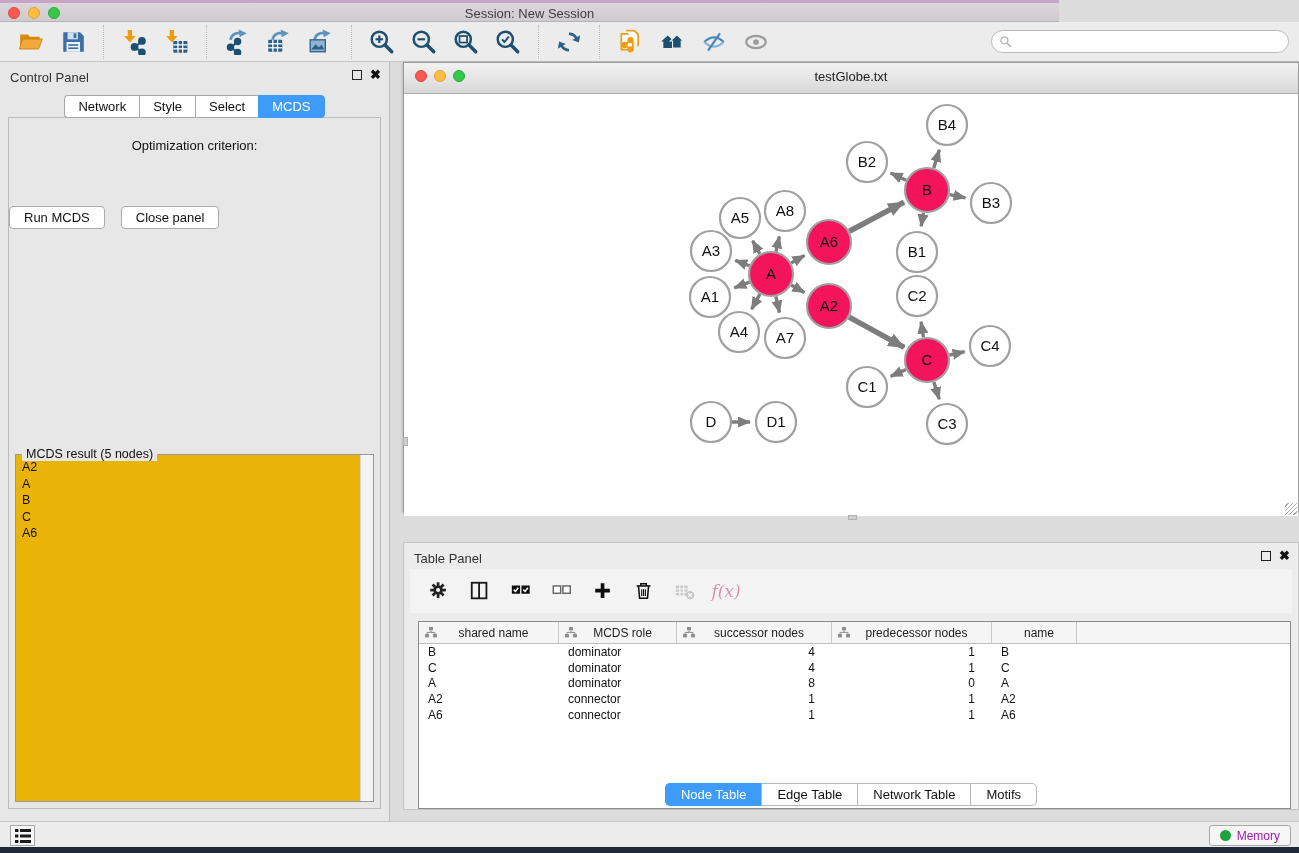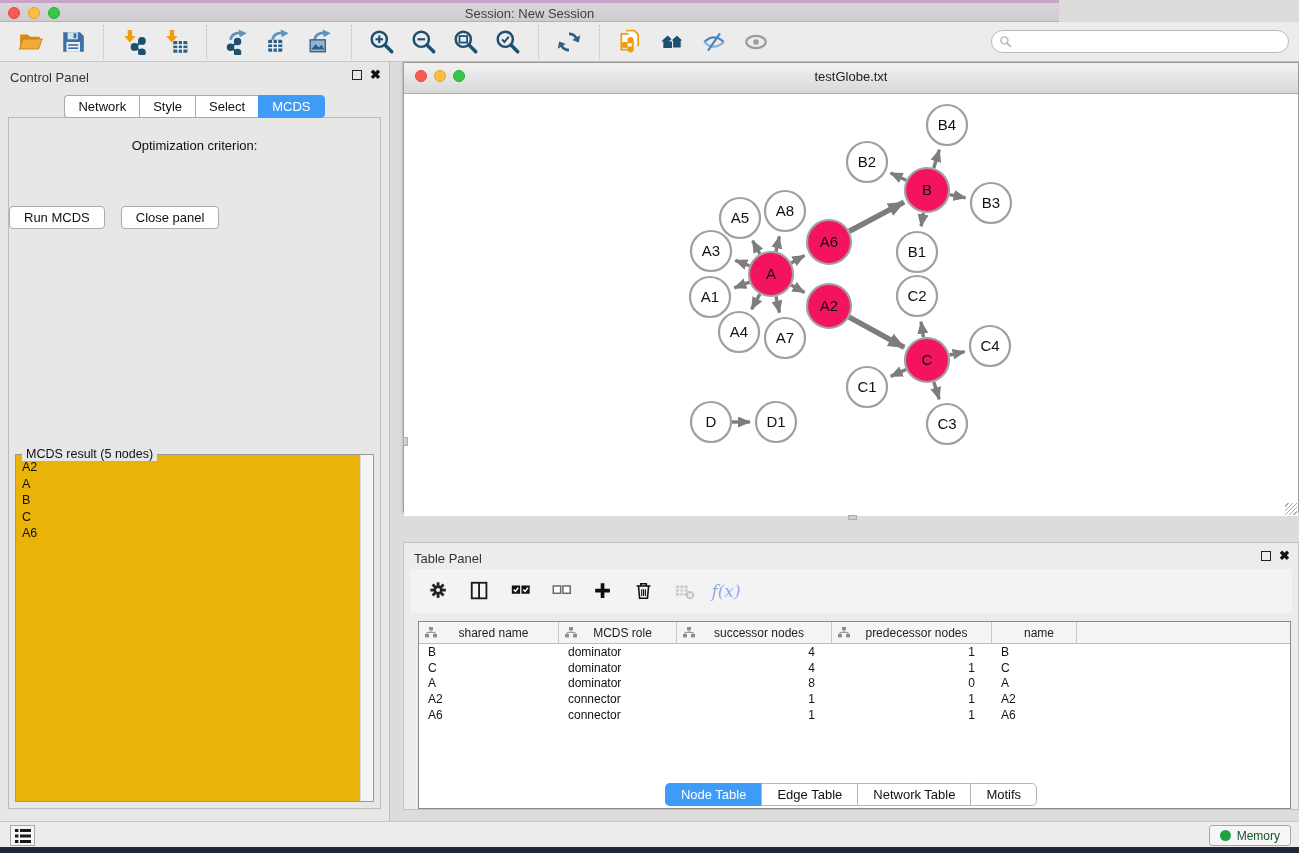--- a/index.html
+++ b/index.html
@@ -88,21 +88,21 @@
 
   
   .table-panel { position:absolute; left:403px; top:448px; width:896px; height:268px;
     background:#ececec; border:1px solid #c2c2c2;margin-top:32px; }
   .tp-toolbar { position:absolute; left:6px; right:6px; top:26px; height:44px; background:#f3f3f3;
     display:flex; align-items:center; padding-left:12px; }
   .tp-item { width:34px; height:30px; display:flex; align-items:center; justify-content:center;
     margin-right:7px; cursor:pointer; }
   .tp-item svg { width:22px; height:22px; }
   .tp-item.disabled { opacity:.45; cursor:default; }
-  .fx-label { font-family:"DejaVu Serif", serif; font-style:italic; font-size:17px; color:#1d4ed8; }
+  .fx-label { font-family:"DejaVu Serif", serif; font-style:italic; font-size:17px; color:#be185d; }
   .tp-table { position:absolute; left:14px; right:7px; top:78px; height:188px; background:#fff;
     border:1px solid #8a8a8a; overflow:hidden; }
   .th-row { display:flex; height:22px; background:#f5f5f5; border-bottom:1px solid #bfbfbf; }
   .th-cell { position:relative; display:flex; align-items:center; border-right:1px solid #c9c9c9;
     font-size:12px; color:#222; }
   .th-cell .hicon { position:absolute; left:6px; top:5px; }
   .th-cell .hlabel { flex:1; text-align:center; padding-left:10px; }
   .tr-row { display:flex; height:15.8px; align-items:center; }
   .td-cell { font-size:12px; color:#111; white-space:nowrap; overflow:hidden; }
   .td-cell.left { text-align:left; padding-left:9px; }
@@ -114,21 +114,21 @@
   .tp-tab:last-child { border-right:1px solid #b6b6b6; border-radius:0 5px 5px 0; }
   .tp-tab.active { background:#3e9bf7; border-color:#3e9bf7; color:#fff; }
 
   
   .statusbar { position:absolute; left:0; top:821px; width:1299px; height:26px; background:#ececec;
     border-top:1px solid #c6c6c6; }
   .list-btn { position:absolute; left:10px; top:3px; width:25px; height:21px; background:#f6f6f6;
     border:1px solid #a8a8a8; display:flex; align-items:center; justify-content:center; cursor:pointer; }
   .memory-btn { position:absolute; right:8px; top:3px; height:21px; background:#f6f6f6;
     border:1px solid #a8a8a8; border-radius:3px; display:flex; align-items:center; gap:6px;
-    padding:0 10px; font-size:12px; color:#14532d; cursor:pointer; }
+    padding:0 10px; font-size:12px; color:#a21caf; cursor:pointer; }
   .mem-dot { width:11px; height:11px; border-radius:50%; background:#1ea33c; }
   .desktop-strip { position:absolute; left:0; top:847px; width:1299px; height:6px; background:#1d2936; }
 </style>
 </head>
 <body>
 
 <div class="titlebar">
   <div class="lights">
     <div class="light red"></div>
     <div class="light yellow"></div>

